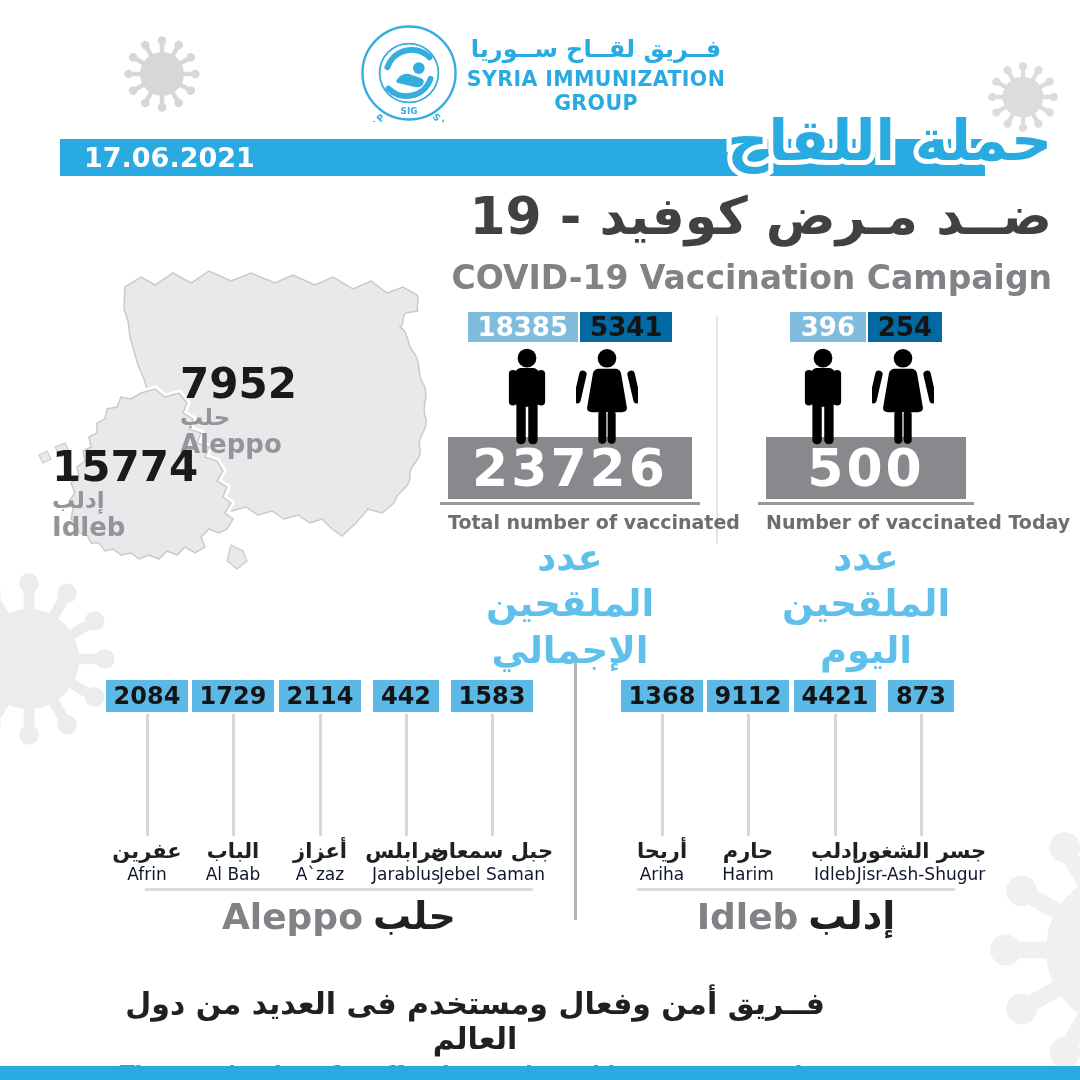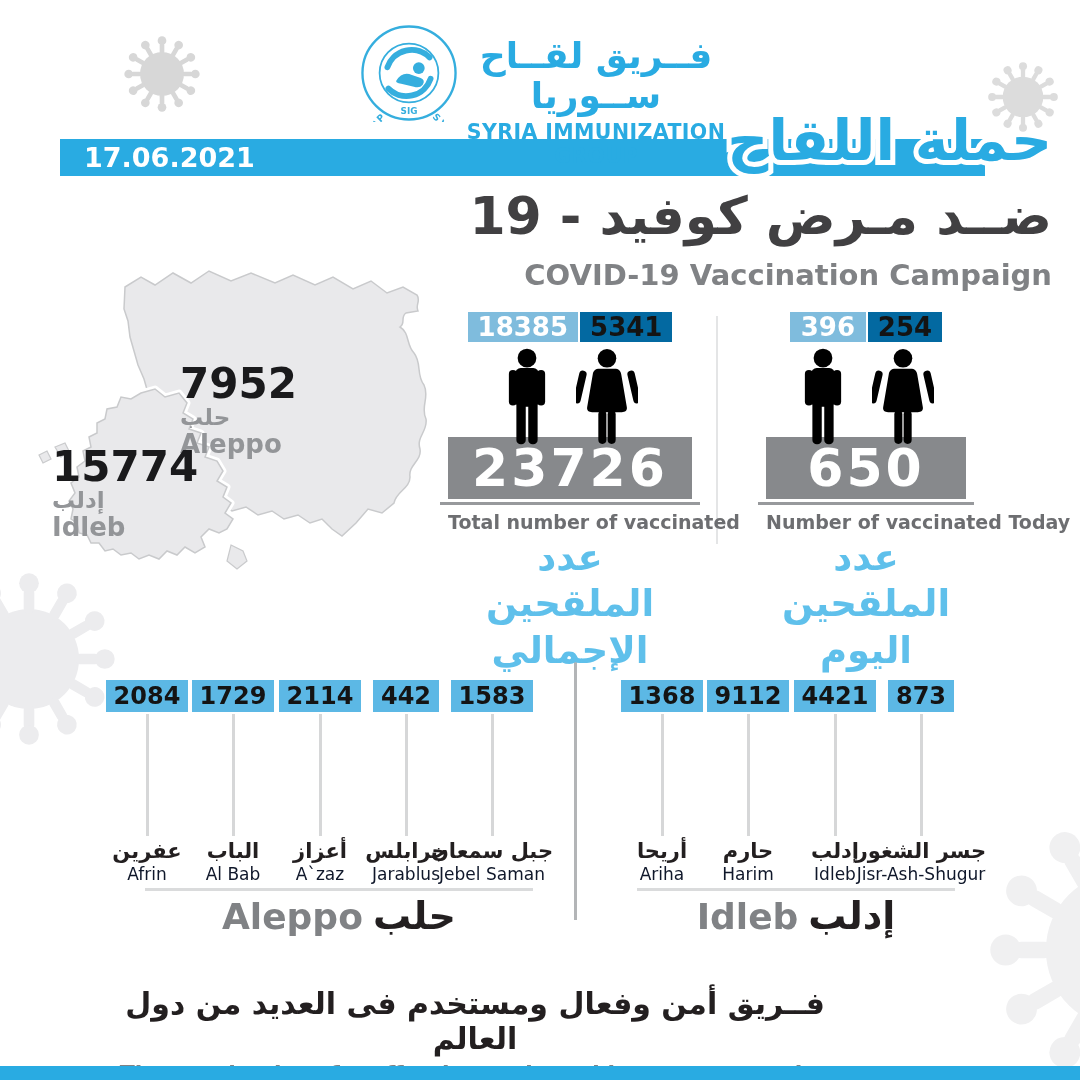--- a/index.html
+++ b/index.html
@@ -5,31 +5,31 @@
   * { margin:0; padding:0; box-sizing:border-box; }
   body { background:#fff; font-family:"DejaVu Sans", sans-serif; }
   .canvas { position:relative; width:1080px; height:1080px; background:#ffffff; overflow:hidden; }
 
   
   .virus { position:absolute; z-index:0; }
 
   
   .emblem { position:absolute; left:360px; top:24px; width:98px; height:98px; color:#35aede; z-index:2; }
   .brand-text { position:absolute; left:462px; top:36px; width:268px; text-align:center; z-index:2; }
-  .brand-ar { font-size:36px; font-weight:bold; color:#29abe2; direction:rtl; line-height:1.1; }
+  .brand-ar { font-size:24px; font-weight:bold; color:#29abe2; direction:rtl; line-height:1.1; }
   .brand-en { font-size:20.5px; font-weight:bold; color:#29abe2; letter-spacing:0.4px; margin-top:5px; }
 
   
   .date-bar { position:absolute; left:60px; top:139px; width:925px; height:37px; background:#29abe2; z-index:1; }
   .date-text { color:#fff; font-size:27px; font-weight:bold; line-height:37px; padding-left:24px; }
   .headline1 { position:absolute; top:106px; right:28px; z-index:2; direction:rtl; font-size:57px; font-weight:bold; line-height:1.2; }
   .headline1 .stroke { position:absolute; inset:0; -webkit-text-stroke:10px #ffffff; color:transparent; }
   .headline1 .fill { position:relative; color:#29abe2; }
   .headline2 { position:absolute; top:184px; right:28px; z-index:2; direction:rtl; font-size:52px; font-weight:bold; color:#414042; line-height:1.25; }
-  .subtitle-en { position:absolute; top:258px; right:28px; z-index:2; font-size:29px; font-weight:bold; color:#808285; }
+  .subtitle-en { position:absolute; top:258px; right:28px; z-index:2; font-size:33px; font-weight:bold; color:#808285; }
 
   
   .map-svg { position:absolute; left:25px; top:263px; width:420px; height:318px; z-index:1; }
   .map-label { position:absolute; z-index:2; text-align:left; width:140px; }
   .map-value { font-size:42px; font-weight:bold; color:#1a1a1c; line-height:1; }
   .map-ar { font-size:23px; font-weight:bold; color:#939598; direction:rtl; line-height:1.1; }
   .map-en { font-size:26px; font-weight:bold; color:#939598; line-height:1.1; }
   .lbl-aleppo { left:180px; top:363px; }
   .lbl-idleb  { left:52px;  top:446px; }
 
@@ -252,21 +252,21 @@
       <div class="nb f">254</div>
     </div>
     <div class="persons">
       <svg style="height:100px; width:50px;">
           <use href="#sym-male"></use>
         </svg>
       <svg style="height:100px; width:62px;">
           <use href="#sym-female"></use>
         </svg>
     </div>
-    <div class="total-box">650</div>
+    <div class="total-box">500</div>
     <div class="box-rule"></div>
     <div class="cap-en">Number of vaccinated Today</div>
     <div class="cap-ar">
       <div>عدد الملقحين</div>
       <div>اليوم</div>
     </div>
   </div>
 
   <div class="col" style="left:81px;">
     <span class="nb2">2084</span>

